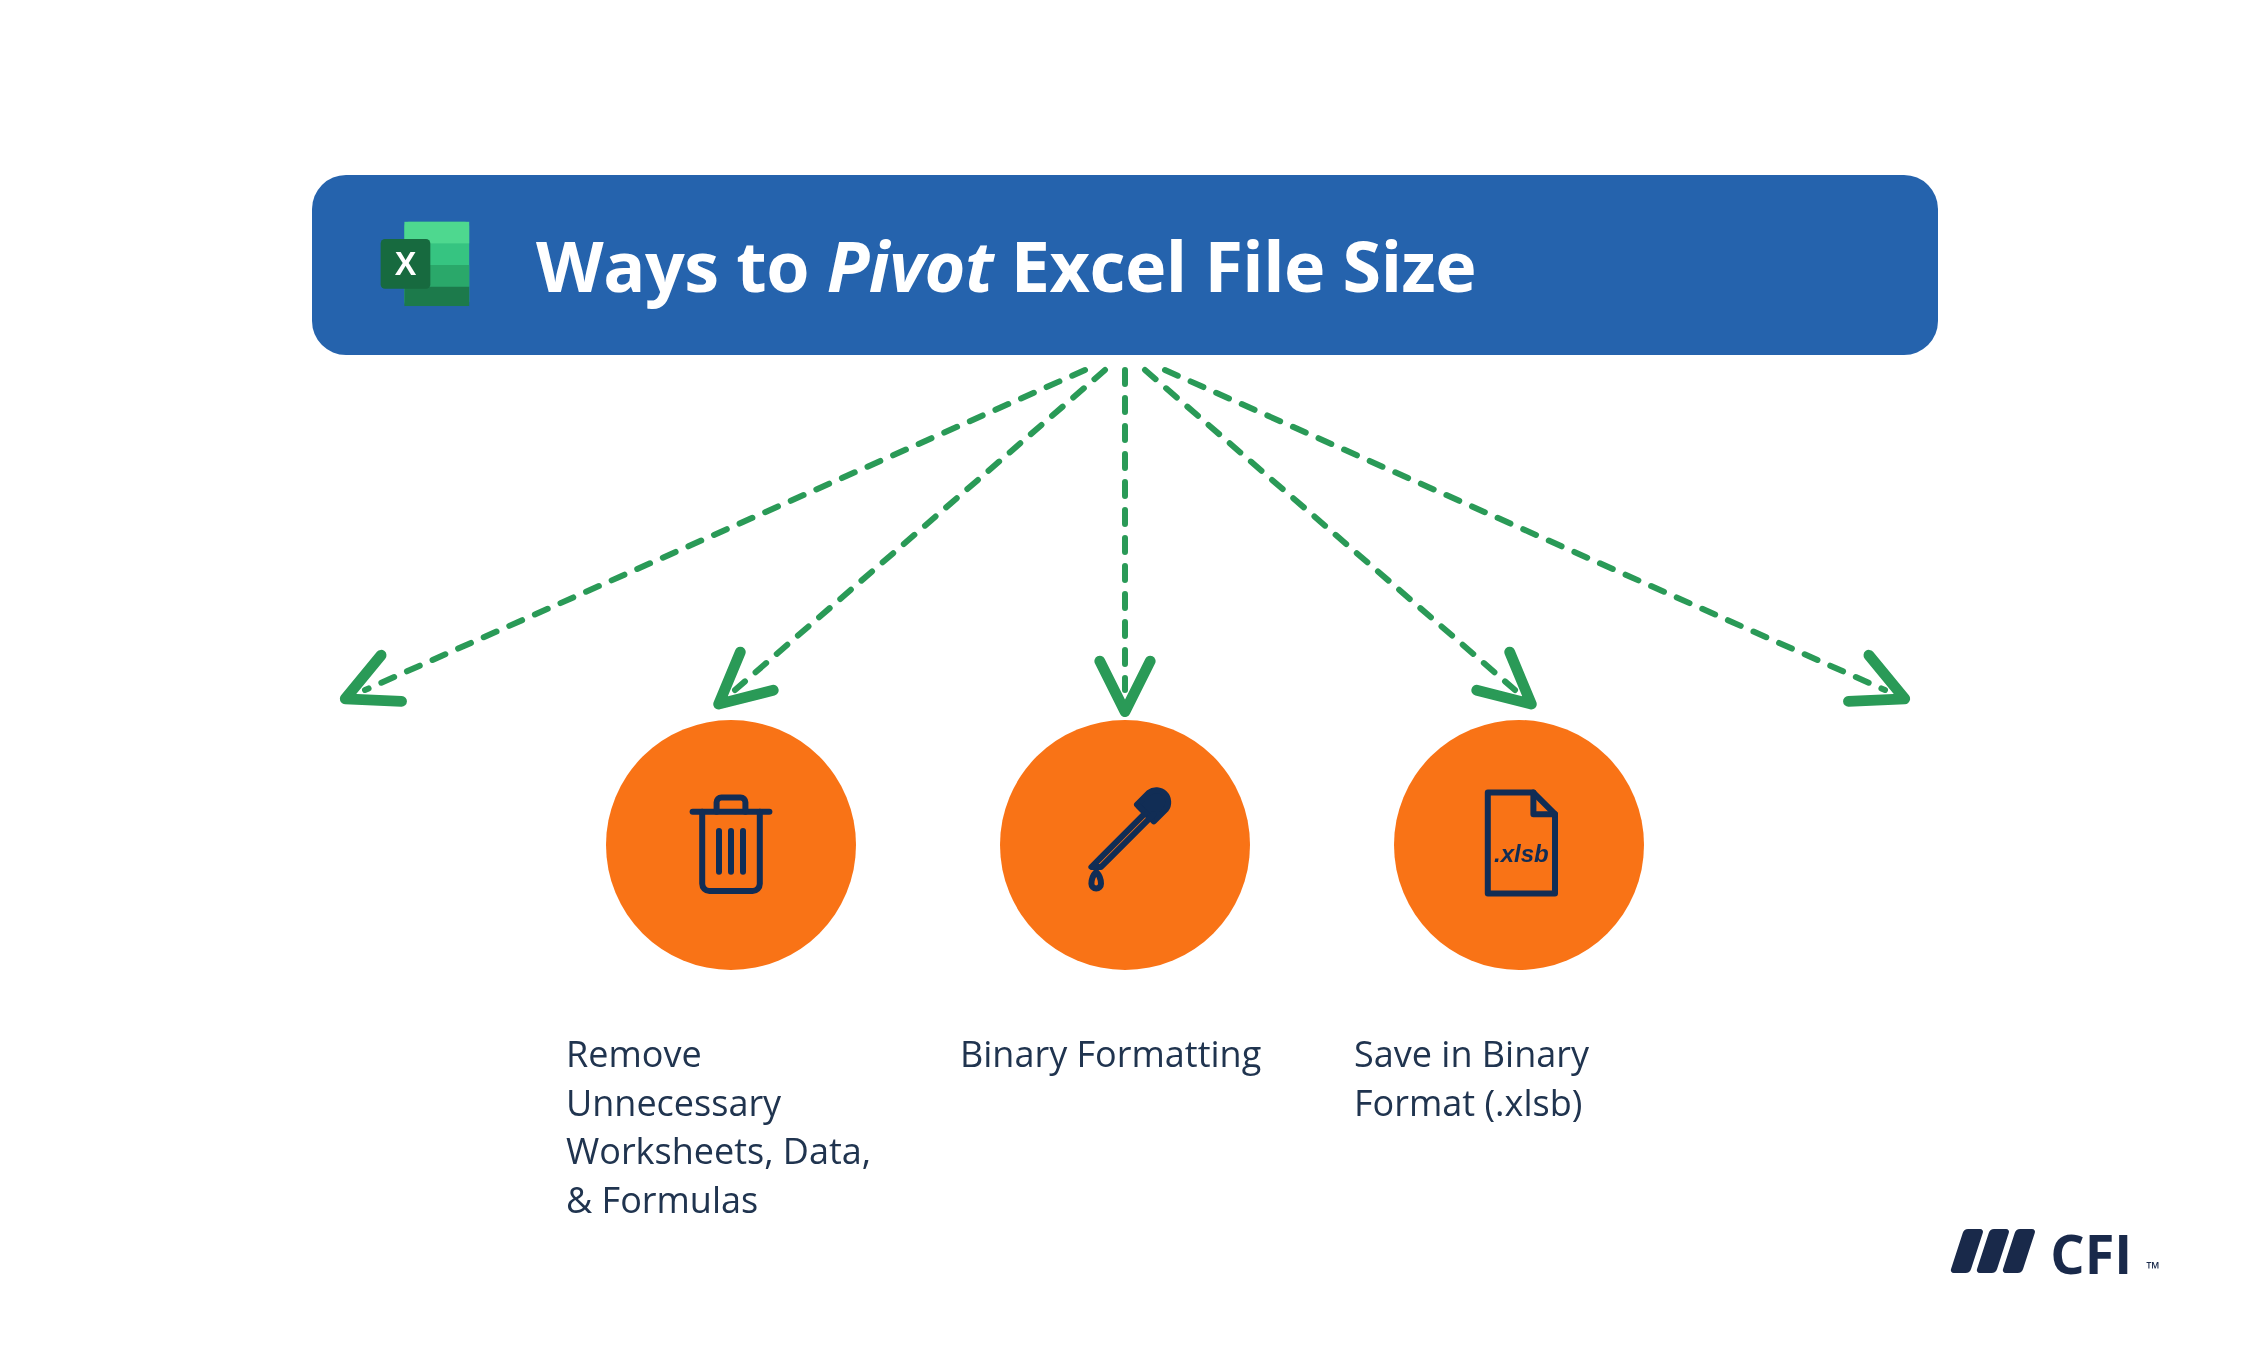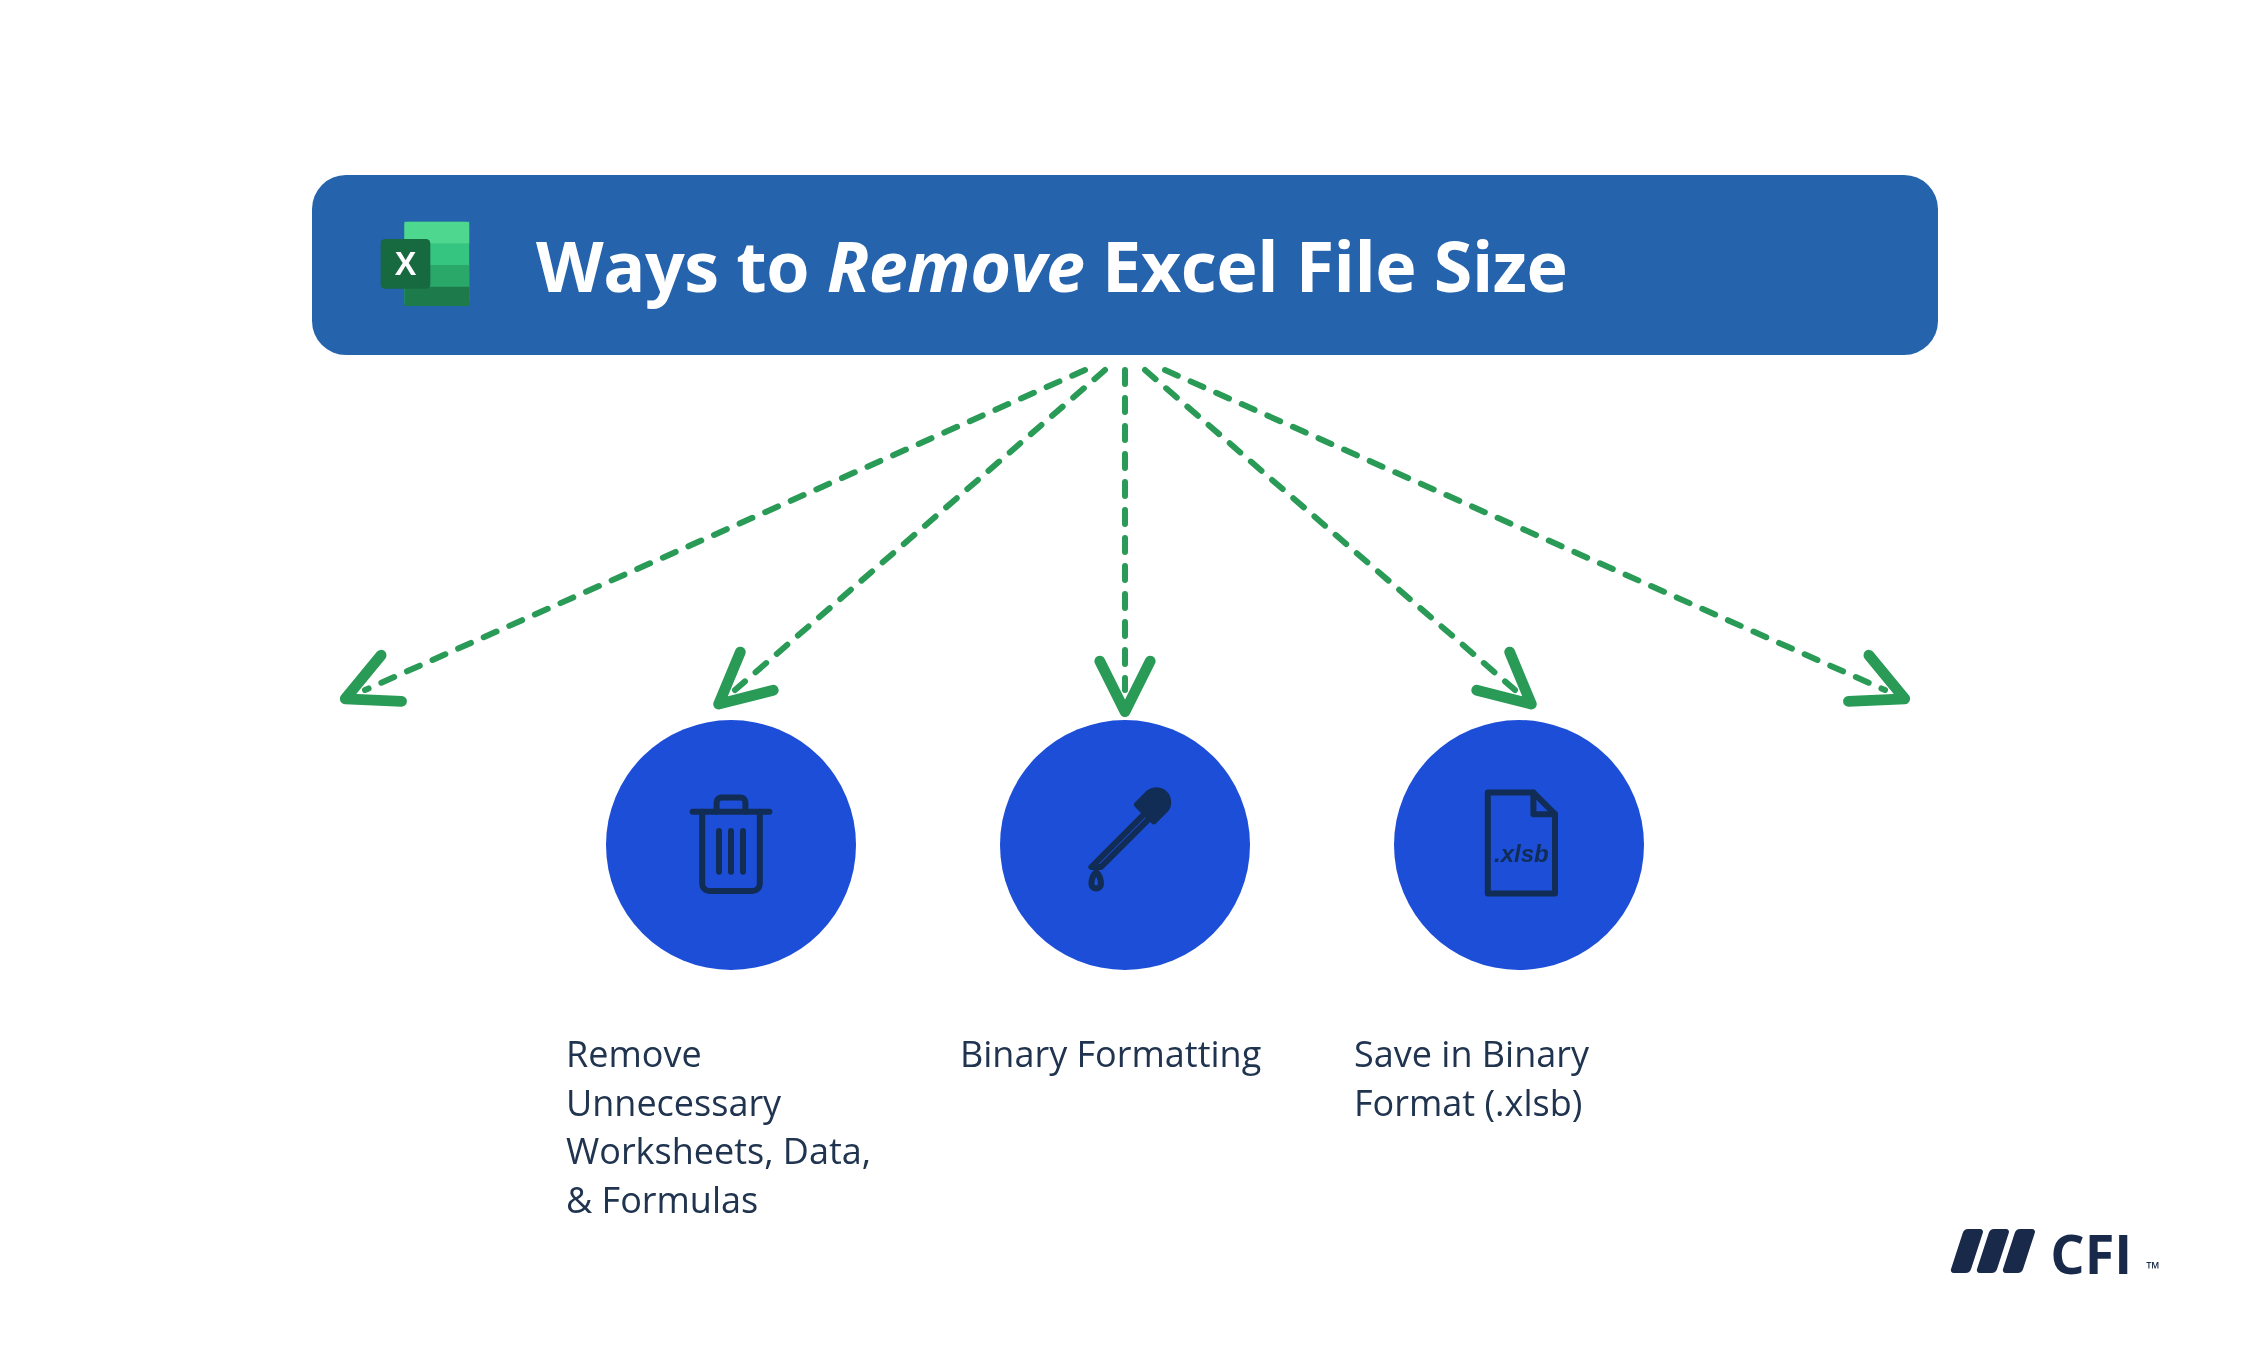--- a/index.html
+++ b/index.html
@@ -64,21 +64,21 @@
     width: 250px;
     display: flex;
     flex-direction: column;
     align-items: center;
   }
 
   .circle {
     width: 250px;
     height: 250px;
     border-radius: 50%;
-    background: #1d4ed8;
+    background: #f97316;
     display: flex;
     align-items: center;
     justify-content: center;
   }
 
   .item-label {
     margin-top: 60px;
     text-align: left;
     font-size: 36px;
     line-height: 1.35;
@@ -117,21 +117,21 @@
       <svg viewBox="0 0 100 100" width="108" height="108">
         <rect x="30" y="10" width="60" height="78" rx="4" fill="#36c481"></rect>
         <rect x="30" y="10" width="60" height="20" fill="#4ed88f"></rect>
         <rect x="30" y="50" width="60" height="20" fill="#2aa86a"></rect>
         <rect x="30" y="70" width="60" height="18" rx="0" fill="#1c7a4b"></rect>
         <rect x="8" y="26" width="46" height="46" rx="4" fill="#176a3f"></rect>
         <text x="31" y="59" font-family="Arial" font-size="30" font-weight="700" fill="#ffffff" text-anchor="middle">X</text>
       </svg>
     </span>
     <span class="title-text">
-      <span>Ways to </span><em>Remove</em><span> Excel File Size</span>
+      <span>Ways to </span><em>Pivot</em><span> Excel File Size</span>
     </span>
   </div>
 
   <svg class="arrows" viewBox="0 0 2250 400">
     <defs>
       <marker id="ah" viewBox="0 0 20 20" refX="10" refY="10" markerWidth="12" markerHeight="12" orient="auto-start-reverse">
         <path d="M2,3 L16,10 L2,17" fill="none" stroke="#2a9a57" stroke-width="3" stroke-linecap="round" stroke-linejoin="round"></path>
       </marker>
     </defs>
     <g stroke="#2a9a57" stroke-width="6" stroke-dasharray="14 14" fill="none" stroke-linecap="round" marker-end="url(#ah)">

